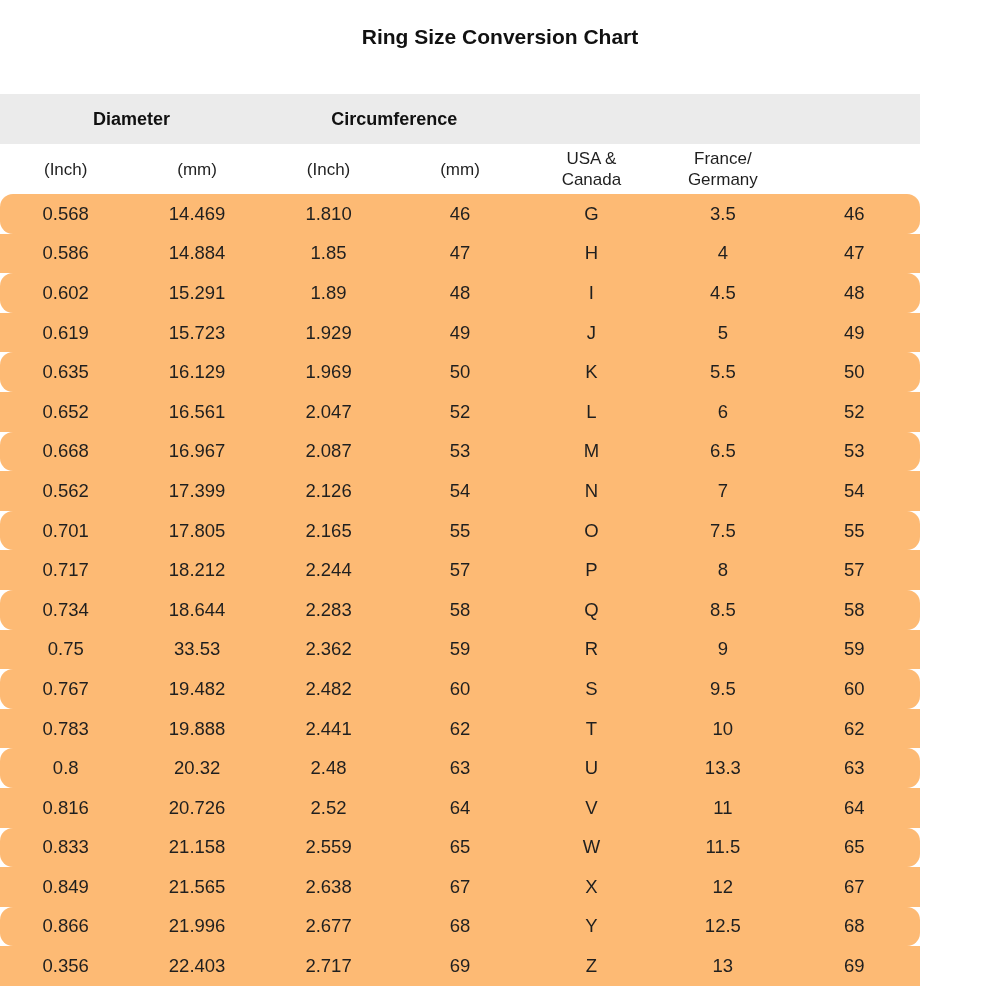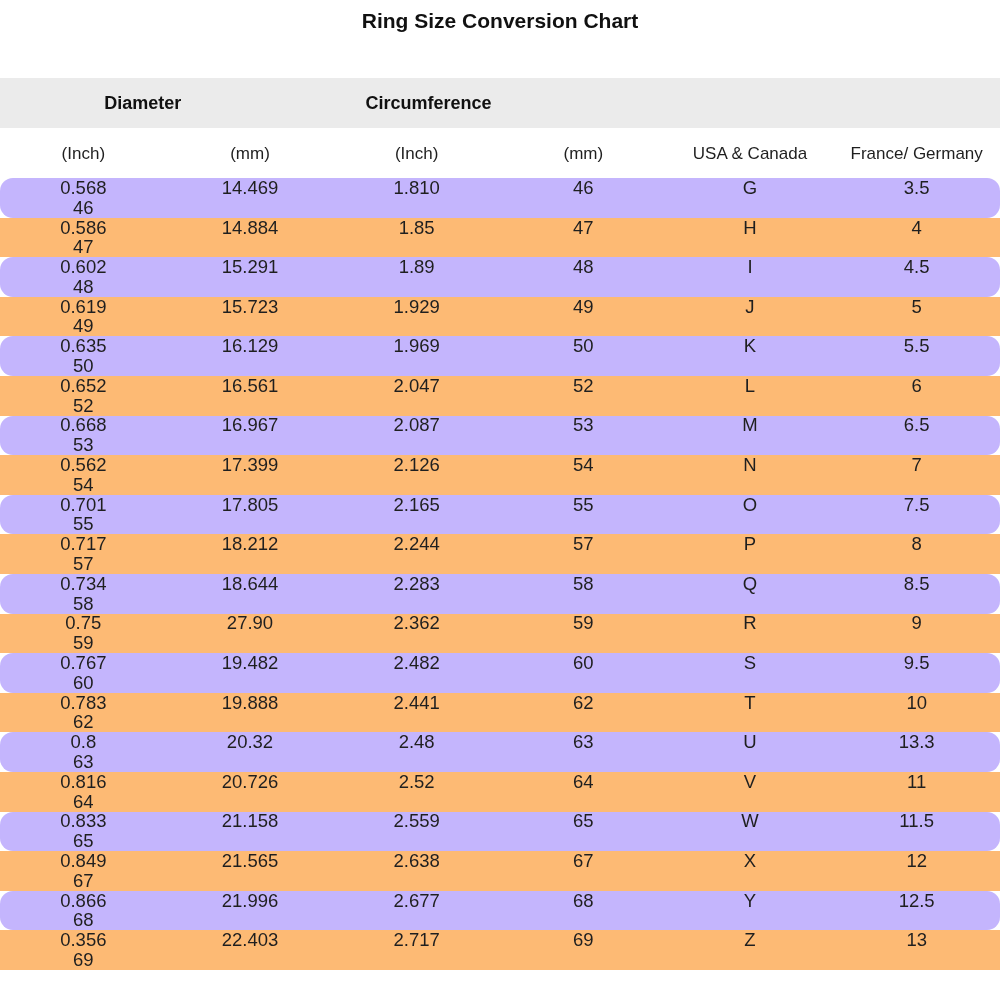--- a/index.html
+++ b/index.html
@@ -8,36 +8,36 @@
     background: #ffffff;
   }
   body {
     width: 1000px;
     height: 1000px;
     overflow: hidden;
     font-family: "Liberation Sans", "DejaVu Sans", sans-serif;
     color: #1f1f1f;
   }
   .page-title {
-    margin: 0;
+    margin: 16px;
     padding-top: 9px;
     height: 24px;
     line-height: 24px;
     text-align: center;
     font-size: 21px;
     font-weight: bold;
     color: #111111;
   }
   .table {
     margin-top: 45px;
-    width: 1000px;
+    width: 920px;
   }
   .row {
     display: grid;
-    grid-template-columns: repeat(6, 1fr);
+    grid-template-columns: repeat(7, 1fr);
     align-items: center;
     text-align: center;
   }
   .cell {
     overflow: hidden;
   }
   .group-header {
     grid-template-columns: 2fr 2fr 3fr;
     height: 50px;
     background: #ebebeb;
@@ -56,21 +56,21 @@
   }
   .sub-header .cell:nth-child(5) {
     padding: 0 10px;
   }
   .data-row {
     height: 39.6px;
     font-size: 18.5px;
     background: #fdba74;
   }
   .data-row.stripe {
-    background: #c4b5fd;
+    background: #fdba74;
     border-radius: 13px;
   }
 </style>
 </head>
 <body>
 
 <h1 class="page-title">Ring Size Conversion Chart</h1>
 
 <div class="table">
 
@@ -183,21 +183,21 @@
         <div class="cell">0.734</div>
         <div class="cell">18.644</div>
         <div class="cell">2.283</div>
         <div class="cell">58</div>
         <div class="cell">Q</div>
         <div class="cell">8.5</div>
         <div class="cell">58</div>
       </div>
       <div class="row data-row">
         <div class="cell">0.75</div>
-        <div class="cell">27.90</div>
+        <div class="cell">33.53</div>
         <div class="cell">2.362</div>
         <div class="cell">59</div>
         <div class="cell">R</div>
         <div class="cell">9</div>
         <div class="cell">59</div>
       </div>
       <div class="row data-row stripe">
         <div class="cell">0.767</div>
         <div class="cell">19.482</div>
         <div class="cell">2.482</div>

